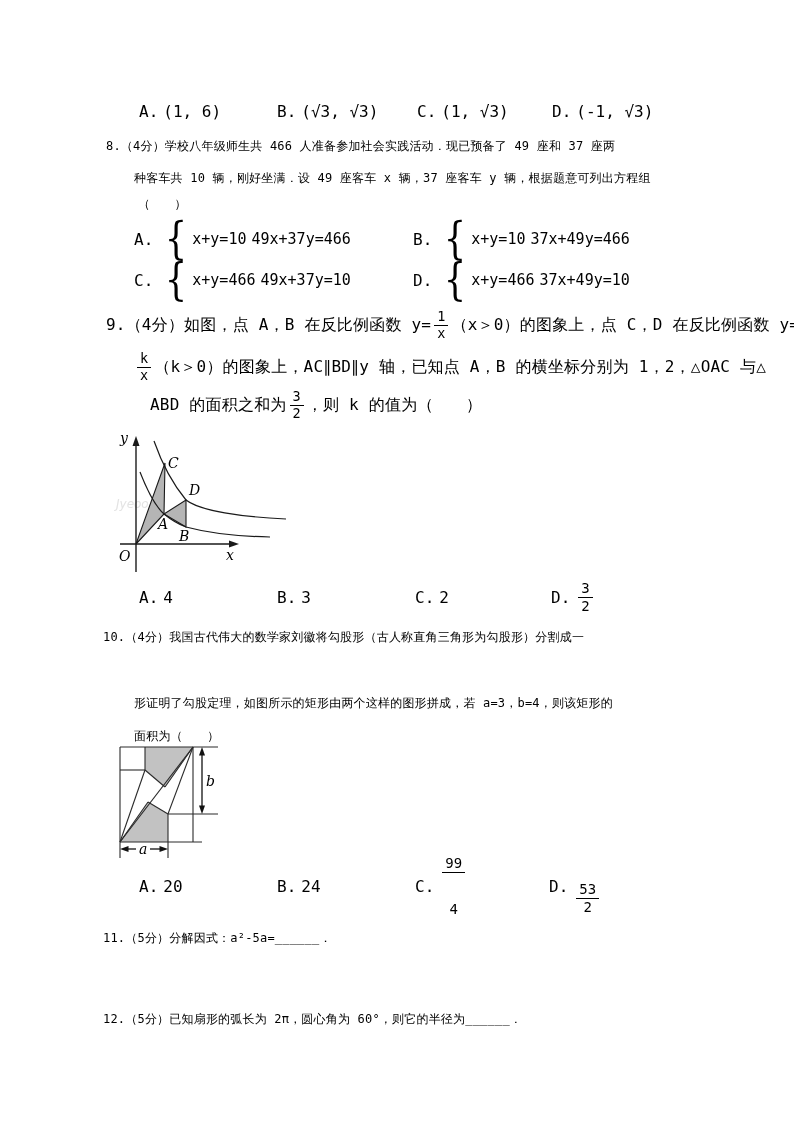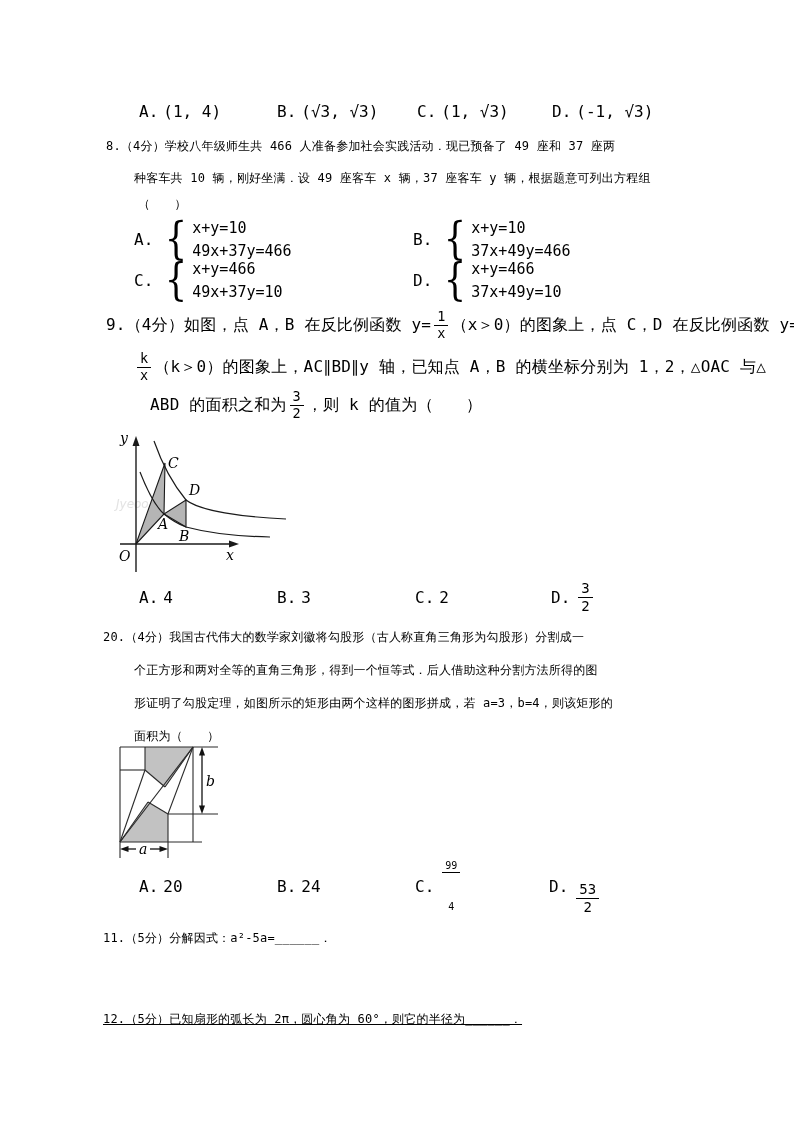--- a/index.html
+++ b/index.html
@@ -10,33 +10,33 @@
   .optrow{position:absolute;left:0;width:794px;}
   .opt{position:absolute;display:flex;align-items:center;white-space:pre;font-size:16px;height:100%;}
   .optlabel{margin-right:5px;}
   .frac{display:inline-flex;flex-direction:column;align-items:center;font-size:13.5px;line-height:1.18;
         vertical-align:middle;margin:0 3px;}
   .frac .fnum{display:block;padding:0 3px;border-bottom:1px solid #000;}
   .frac .fden{display:block;padding:0 3px;}
   .eqopt{position:absolute;display:flex;align-items:center;}
   .brace{font-family:"DejaVu Serif",serif;font-size:44px;font-weight:300;line-height:1;
          margin:0 2px 0 4px;transform:scaleX(0.8);}
-  .eqcol{display:flex;flex-direction:column;gap:5px;font-size:15px;white-space:pre;}
+  .eqcol{display:flex;gap:5px;font-size:15px;white-space:pre;}
   .heading{position:absolute;font-weight:700;font-size:17px;white-space:pre;letter-spacing:0.3px;}
   svg{position:absolute;overflow:visible;}
   svg text{font-family:"DejaVu Serif",serif;font-style:italic;font-size:14px;fill:#000;}
   svg text.wm{font-family:"DejaVu Sans",sans-serif;font-style:italic;fill:#e3e3e3;font-size:12px;}
 </style>
 </head>
 <body>
 
 <div class="page">
 
   <div class="optrow" style="top:97px;height:28px;">
-    <span class="opt" style="left:139px;"><span class="optlabel">A.</span><span>(1, 4)</span></span>
+    <span class="opt" style="left:139px;"><span class="optlabel">A.</span><span>(1, 6)</span></span>
     <span class="opt" style="left:277px;"><span class="optlabel">B.</span><span>(√3, √3)</span></span>
     <span class="opt" style="left:417px;"><span class="optlabel">C.</span><span>(1, √3)</span></span>
     <span class="opt" style="left:552px;"><span class="optlabel">D.</span><span>(-1, √3)</span></span>
   </div>
 
   <div class="tline" style="left:106px;top:136px;">8.（4分）学校八年级师生共 466 人准备参加社会实践活动．现已预备了 49 座和 37 座两</div>
   <div class="tline" style="left:134px;top:168px;">种客车共 10 辆，刚好坐满．设 49 座客车 x 辆，37 座客车 y 辆，根据题意可列出方程组</div>
   <div class="tline" style="left:138px;top:194px;">（　　）</div>
 
   <div class="eqopt" style="left:134px;top:217px;">
@@ -93,22 +93,21 @@
     <text x="79" y="113">B</text>
   </svg>
 
   <div class="optrow" style="top:578px;height:38px;">
     <span class="opt" style="left:139px;"><span class="optlabel">A.</span><span>4</span></span>
     <span class="opt" style="left:277px;"><span class="optlabel">B.</span><span>3</span></span>
     <span class="opt" style="left:415px;"><span class="optlabel">C.</span><span>2</span></span>
     <span class="opt" style="left:551px;"><span class="optlabel">D.</span><span class="frac" style="font-size:14px;"><span class="fnum">3</span><span class="fden">2</span></span></span>
   </div>
 
-  <div class="tline" style="left:103px;top:627px;">20.（4分）我国古代伟大的数学家刘徽将勾股形（古人称直角三角形为勾股形）分割成一</div>
-  <div class="tline" style="left:134px;top:660px;">个正方形和两对全等的直角三角形，得到一个恒等式．后人借助这种分割方法所得的图</div>
+  <div class="tline" style="left:103px;top:627px;">10.（4分）我国古代伟大的数学家刘徽将勾股形（古人称直角三角形为勾股形）分割成一</div>
   <div class="tline" style="left:134px;top:693px;">形证明了勾股定理，如图所示的矩形由两个这样的图形拼成，若 a=3，b=4，则该矩形的</div>
   <div class="tline" style="left:134px;top:726px;">面积为（　　）</div>
 
   <svg style="left:98px;top:738px;" width="130" height="128" viewBox="0 0 130 128">
 
     <polygon points="47,9 95,9 67,49 47,32" fill="#c2c2c2"></polygon>
     <polygon points="22,104 50,64 70,76 70,104" fill="#c2c2c2"></polygon>
 
     <g stroke="#2a2a2a" stroke-width="1.1" fill="none">
       <path d="M22,9 H120"></path>
@@ -136,21 +135,21 @@
     <line x1="29" y1="111" x2="38" y2="111" stroke="#111" stroke-width="1.3"></line>
     <line x1="52" y1="111" x2="63" y2="111" stroke="#111" stroke-width="1.3"></line>
     <polygon points="22,111 30.5,108 30.5,114" fill="#111"></polygon>
     <polygon points="70,111 61.5,108 61.5,114" fill="#111"></polygon>
     <text x="41" y="116" font-size="15">a</text>
   </svg>
 
   <div class="optrow" style="top:866px;height:40px;">
     <span class="opt" style="left:139px;"><span class="optlabel">A.</span><span>20</span></span>
     <span class="opt" style="left:277px;"><span class="optlabel">B.</span><span>24</span></span>
-    <span class="opt" style="left:415px;"><span class="optlabel">C.</span><span class="frac" style="font-size:10px;gap:28px;"><span class="fnum">99</span><span class="fden">4</span></span></span>
+    <span class="opt" style="left:415px;"><span class="optlabel">C.</span><span class="frac" style="font-size:14px;gap:28px;"><span class="fnum">99</span><span class="fden">4</span></span></span>
     <span class="opt" style="left:549px;"><span class="optlabel">D.</span><span class="frac" style="font-size:14px;margin-top:24px;"><span class="fnum">53</span><span class="fden">2</span></span></span>
   </div>
 
 
   <div class="tline" style="left:103px;top:928px;">11.（5分）分解因式：a²-5a=______．</div>
-  <div class="tline" style="left:103px;top:1009px;text-decoration:underline;">12.（5分）已知扇形的弧长为 2π，圆心角为 60°，则它的半径为______．</div>
+  <div class="tline" style="left:103px;top:1009px;">12.（5分）已知扇形的弧长为 2π，圆心角为 60°，则它的半径为______．</div>
 
 </div>
 
 </body></html>

